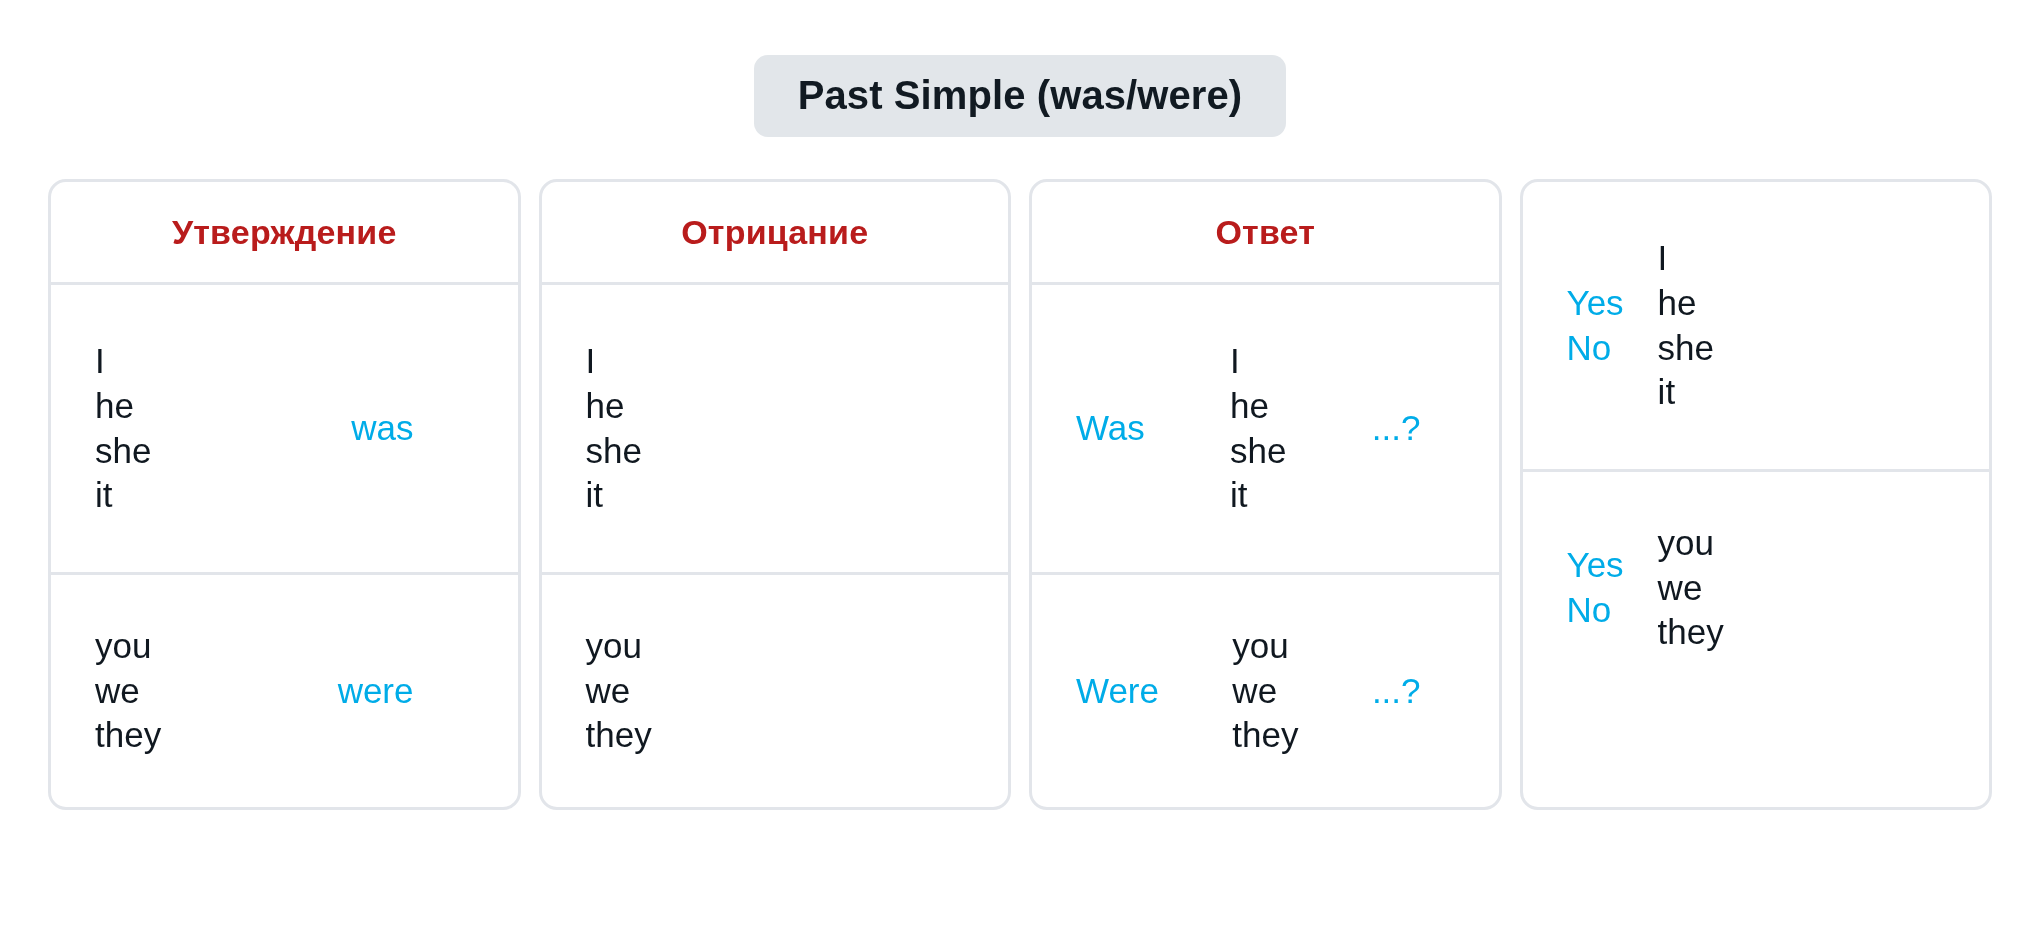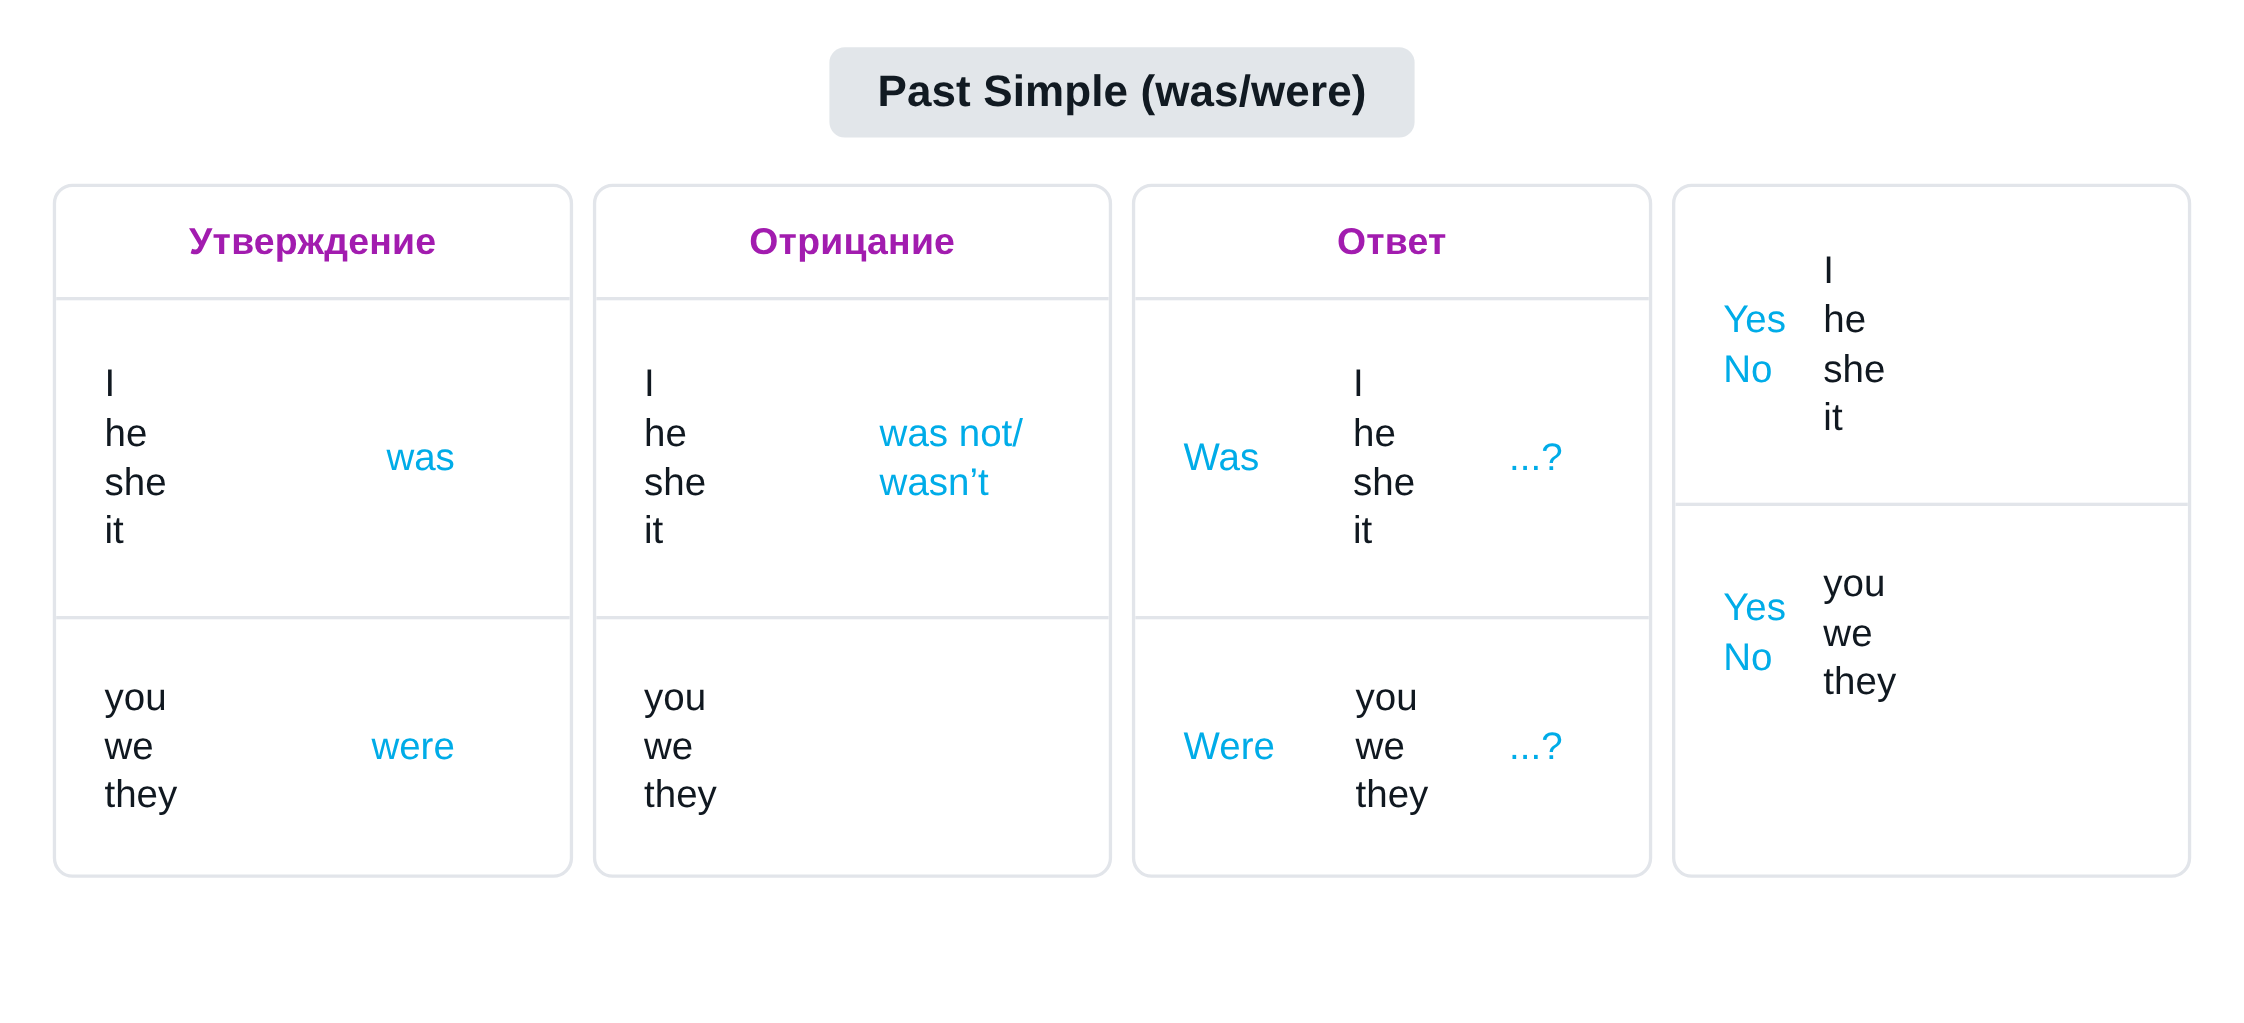--- a/index.html
+++ b/index.html
@@ -20,21 +20,21 @@
     width: 2040px;
     height: 930px;
     box-sizing: border-box;
   }
 
   
   .title-wrap {
     display: flex;
     justify-content: center;
     align-items: center;
-    padding-top: 43px;
+    padding-top: 55px;
   }
   .title-badge {
     background: #e2e6ea;
     border-radius: 14px;
     padding: 20px 44px 22px 44px;
     font-size: 40px;
     font-weight: 700;
     color: #111a22;
     letter-spacing: 0.1px;
     line-height: 1.0;
@@ -64,21 +64,21 @@
     height: 103px;
     display: flex;
     align-items: center;
     justify-content: center;
     border-bottom: 3px solid #e2e5ea;
     box-sizing: border-box;
   }
   .card-header-text {
     font-size: 34px;
     font-weight: 700;
-    color: #a21caf;
+    color: #b91c1c;
     letter-spacing: 0.2px;
     white-space: nowrap;
   }
 
   .card-row {
     display: flex;
     align-items: center;
     box-sizing: border-box;
     padding: 0 44px;
   }
@@ -157,24 +157,20 @@
       </div>
 
       <div class="card-row r1 row-negate">
         <div class="grp pron">
           <span>I</span>
           <span>he</span>
           <span>she</span>
           <span>it</span>
         </div>
         <div class="spacer"></div>
-        <div class="grp accent">
-          <span>was not/</span>
-          <span>wasn’t</span>
-        </div>
         <div class="gap-sm"></div>
       </div>
 
       <div class="card-row r2 row-negate">
         <div class="grp pron">
           <span>you</span>
           <span>we</span>
           <span>they</span>
         </div>
         <div class="spacer"></div>

